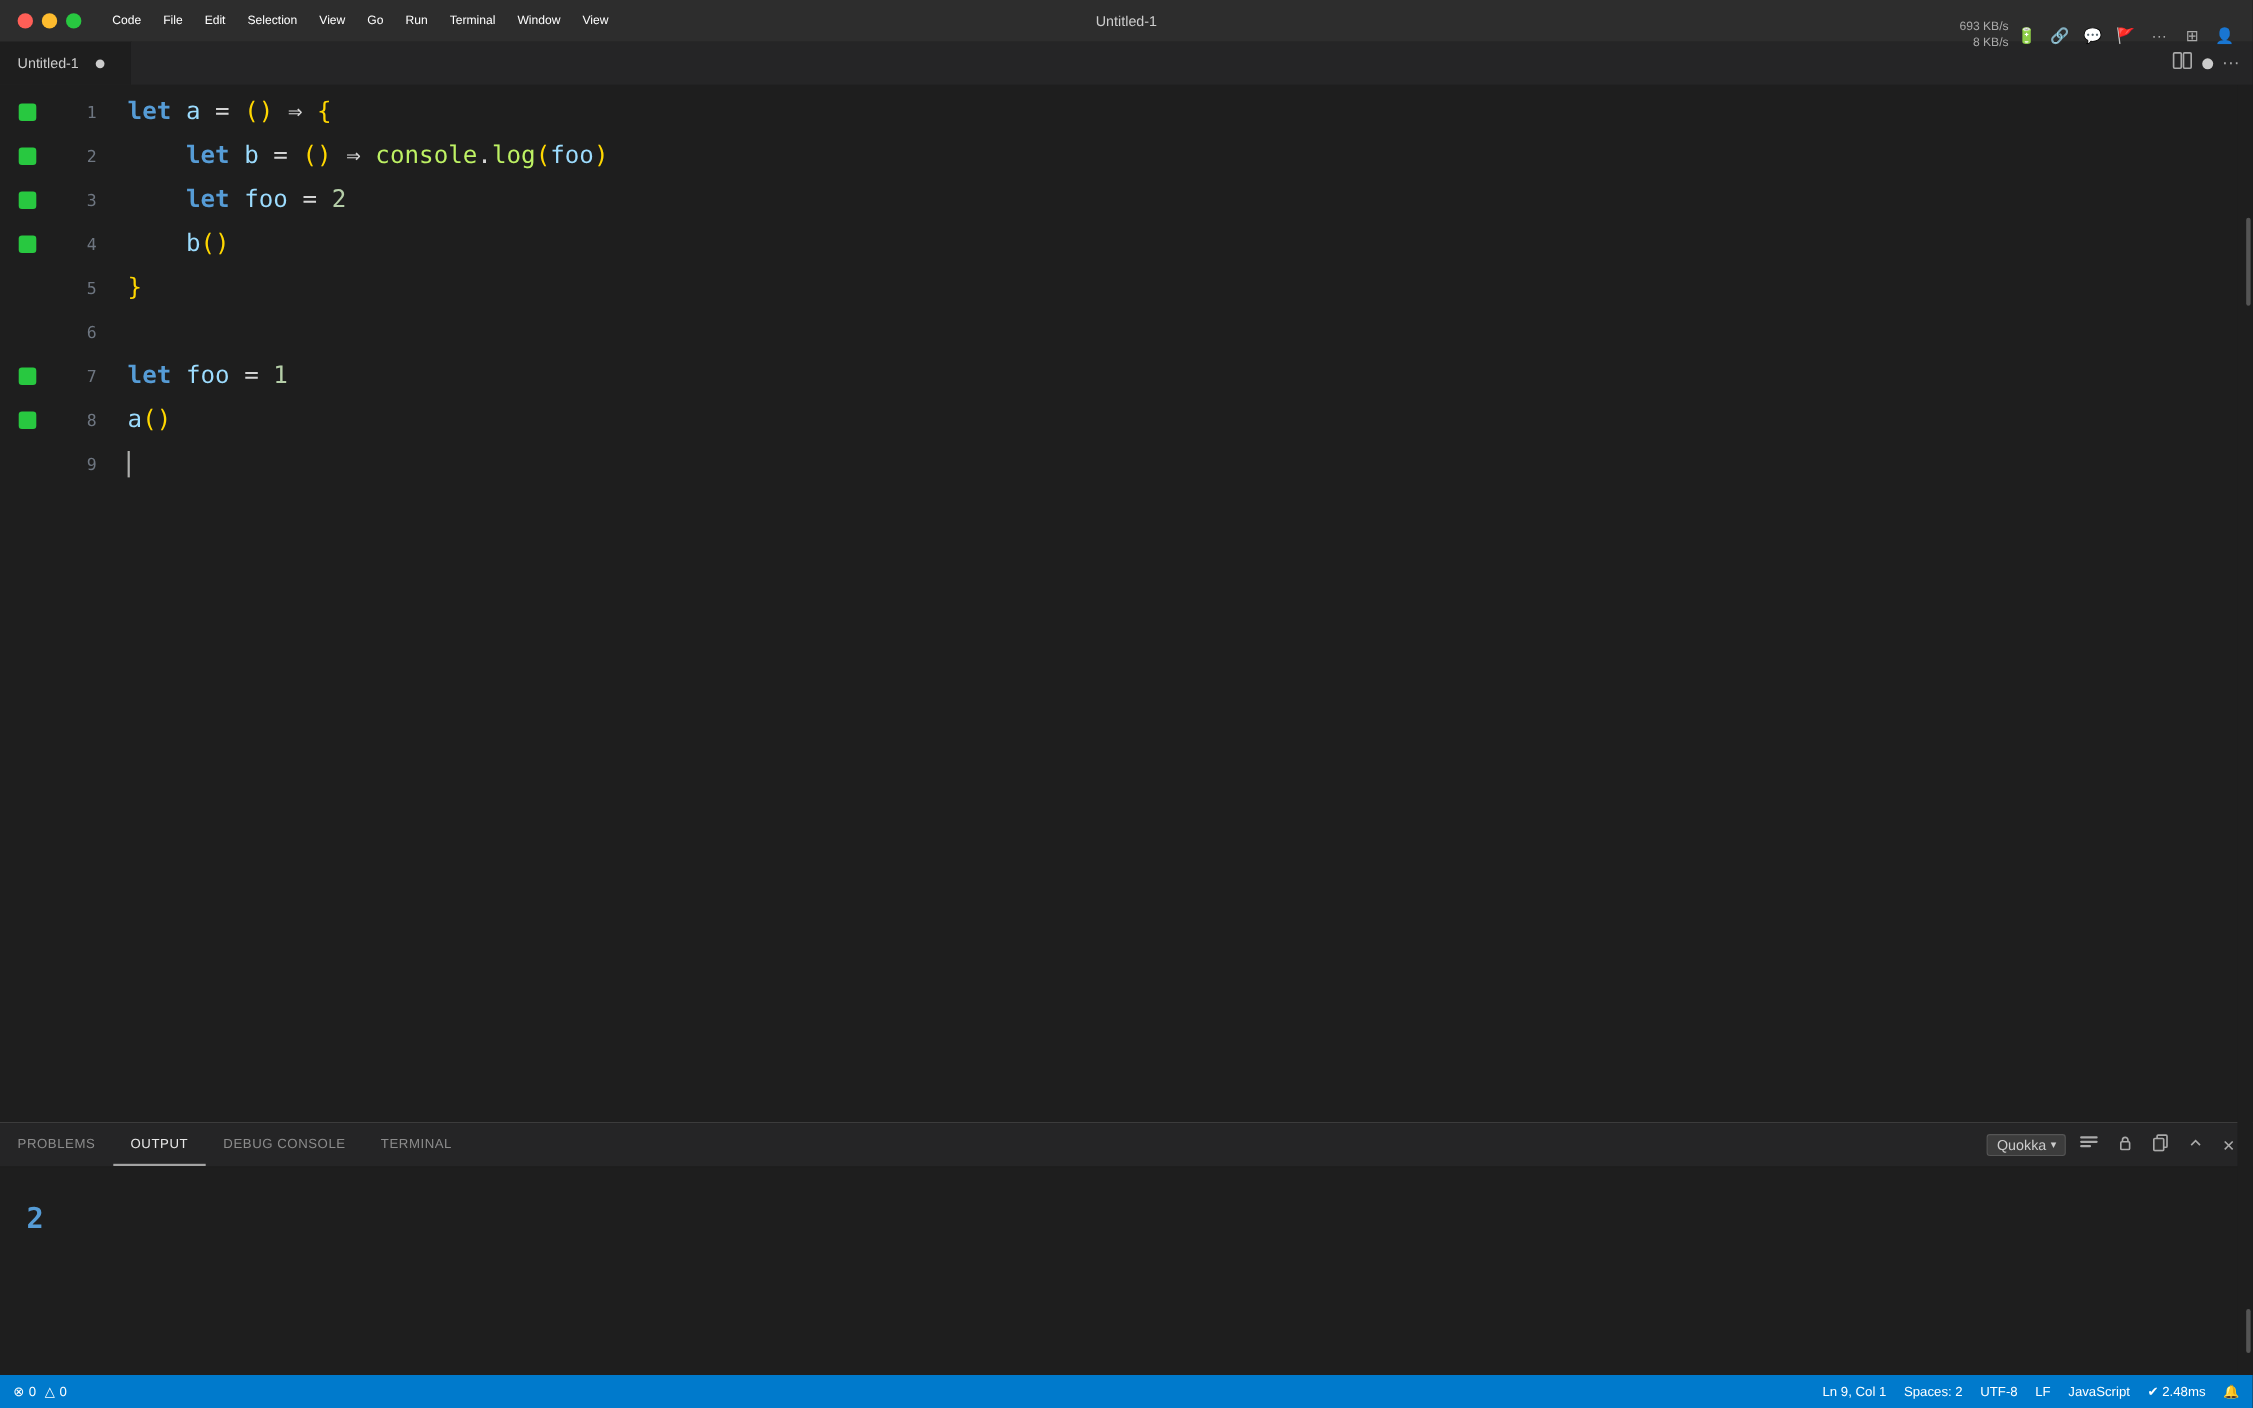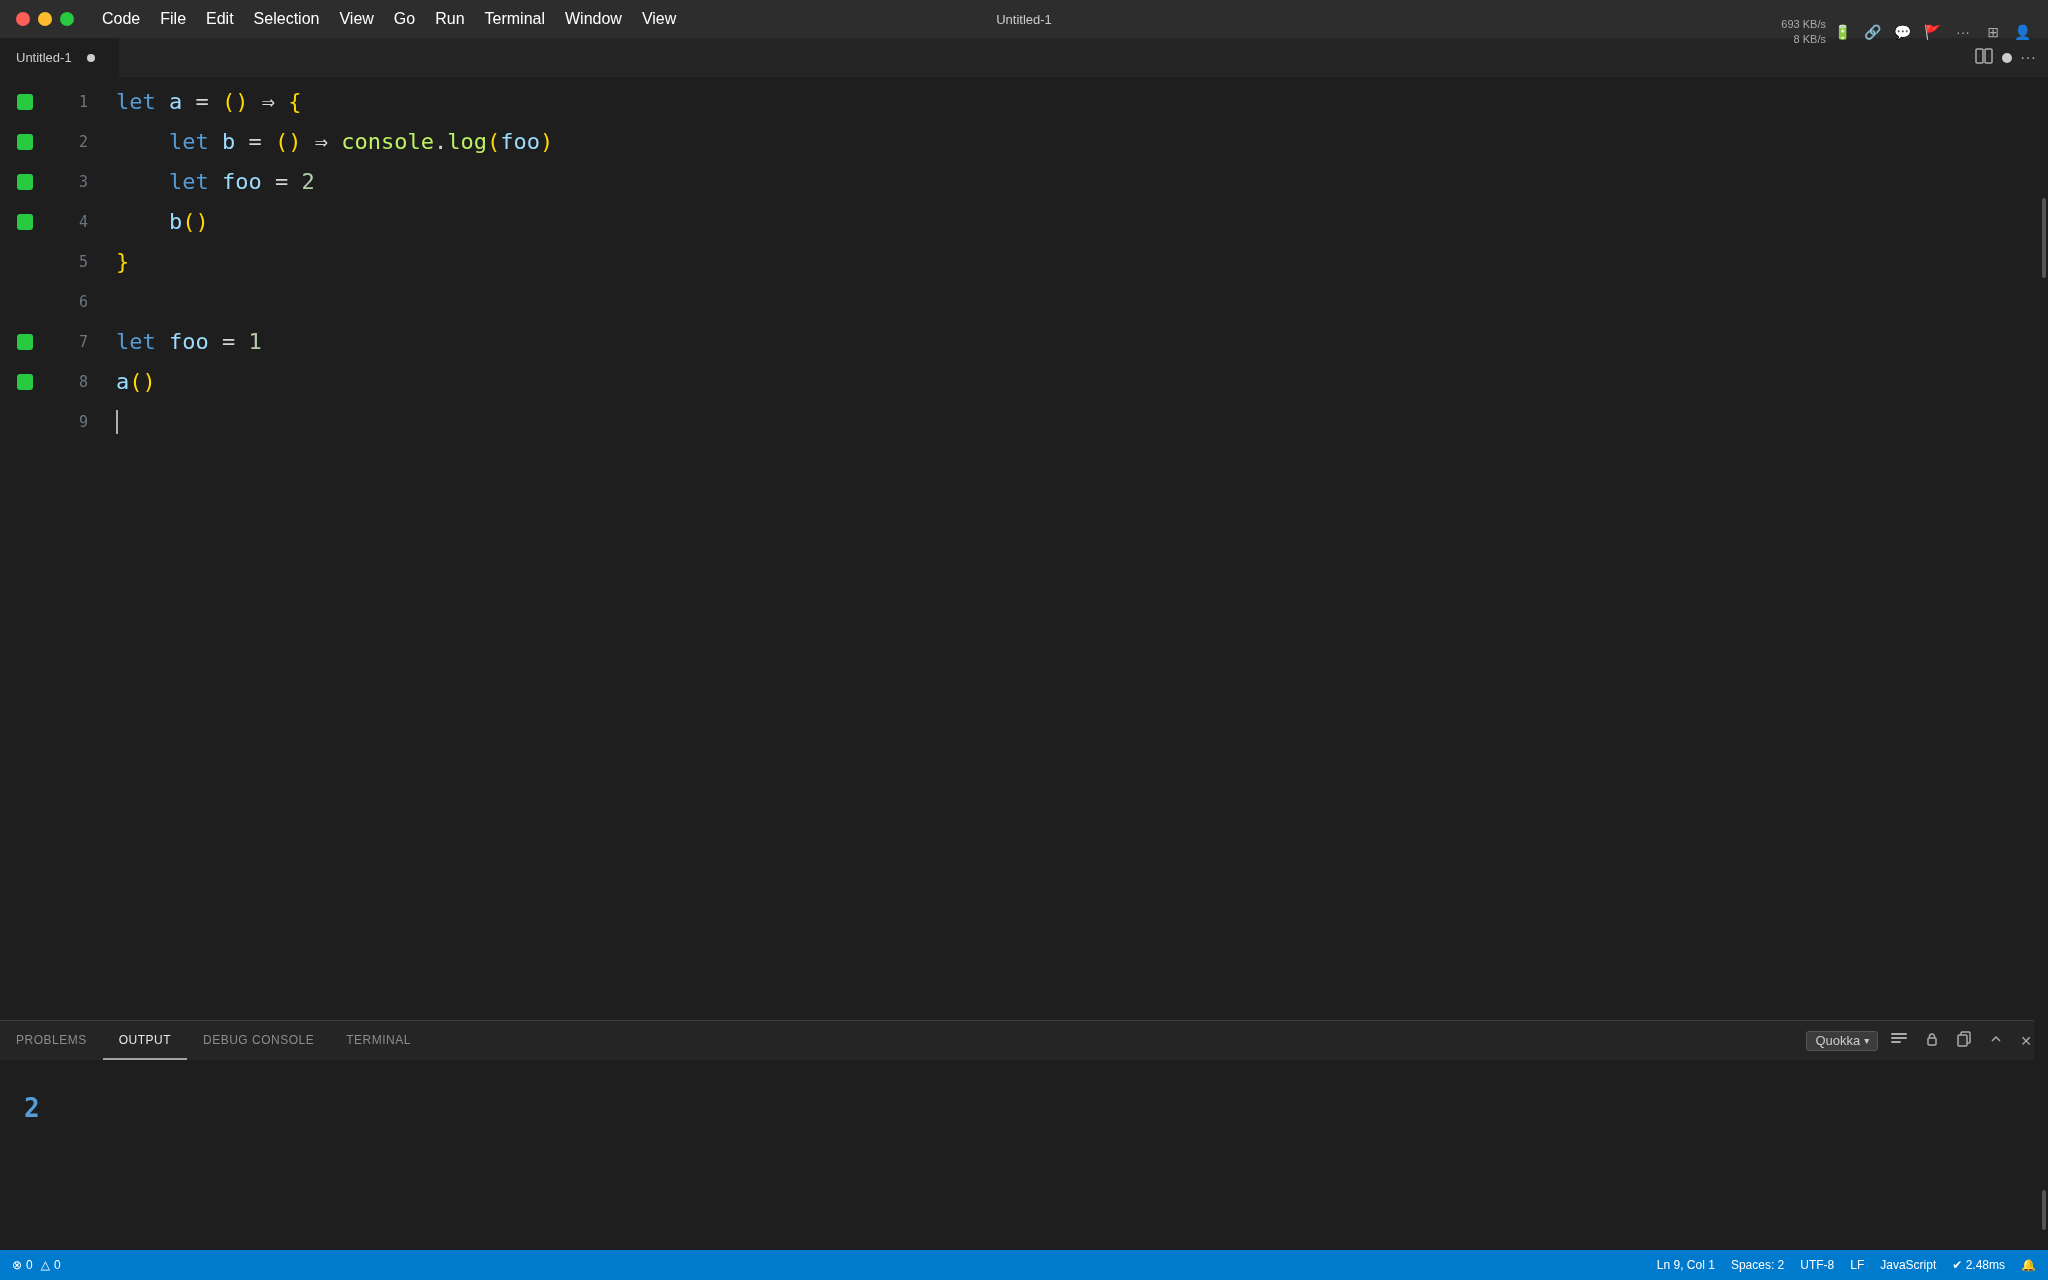--- a/index.html
+++ b/index.html
@@ -48,21 +48,21 @@
       font-size: 13px;
     }
 
     .mac-menu {
       display: flex;
       align-items: center;
       gap: 4px;
     }
     .mac-menu-item {
       color: #ffffff;
-      font-size: 16px;
+      font-size: 11px;
       padding: 2px 8px;
       border-radius: 4px;
       cursor: pointer;
     }
     .apple-logo {
       font-size: 15px;
       margin-right: 4px;
       color: #ffffff;
     }
 
@@ -205,21 +205,21 @@
     }
     .scrollbar-thumb {
       position: absolute;
       right: 2px;
       top: 120px;
       width: 4px;
       height: 80px;
       background: #555;
       border-radius: 2px;
     }
-    .kw-let { color: #569cd6; font-weight: normal; }
+    .kw-let { color: #569cd6; font-weight: bold; }
     .var { color: #9cdcfe; }
     .op { color: #d4d4d4; }
     .fn-name { color: #bef264; }
     .num { color: #b5cea8; }
     .punc { color: #ffd700; }
 
     
     .bottom-panel {
       height: 230px;
       background: #1e1e1e;

